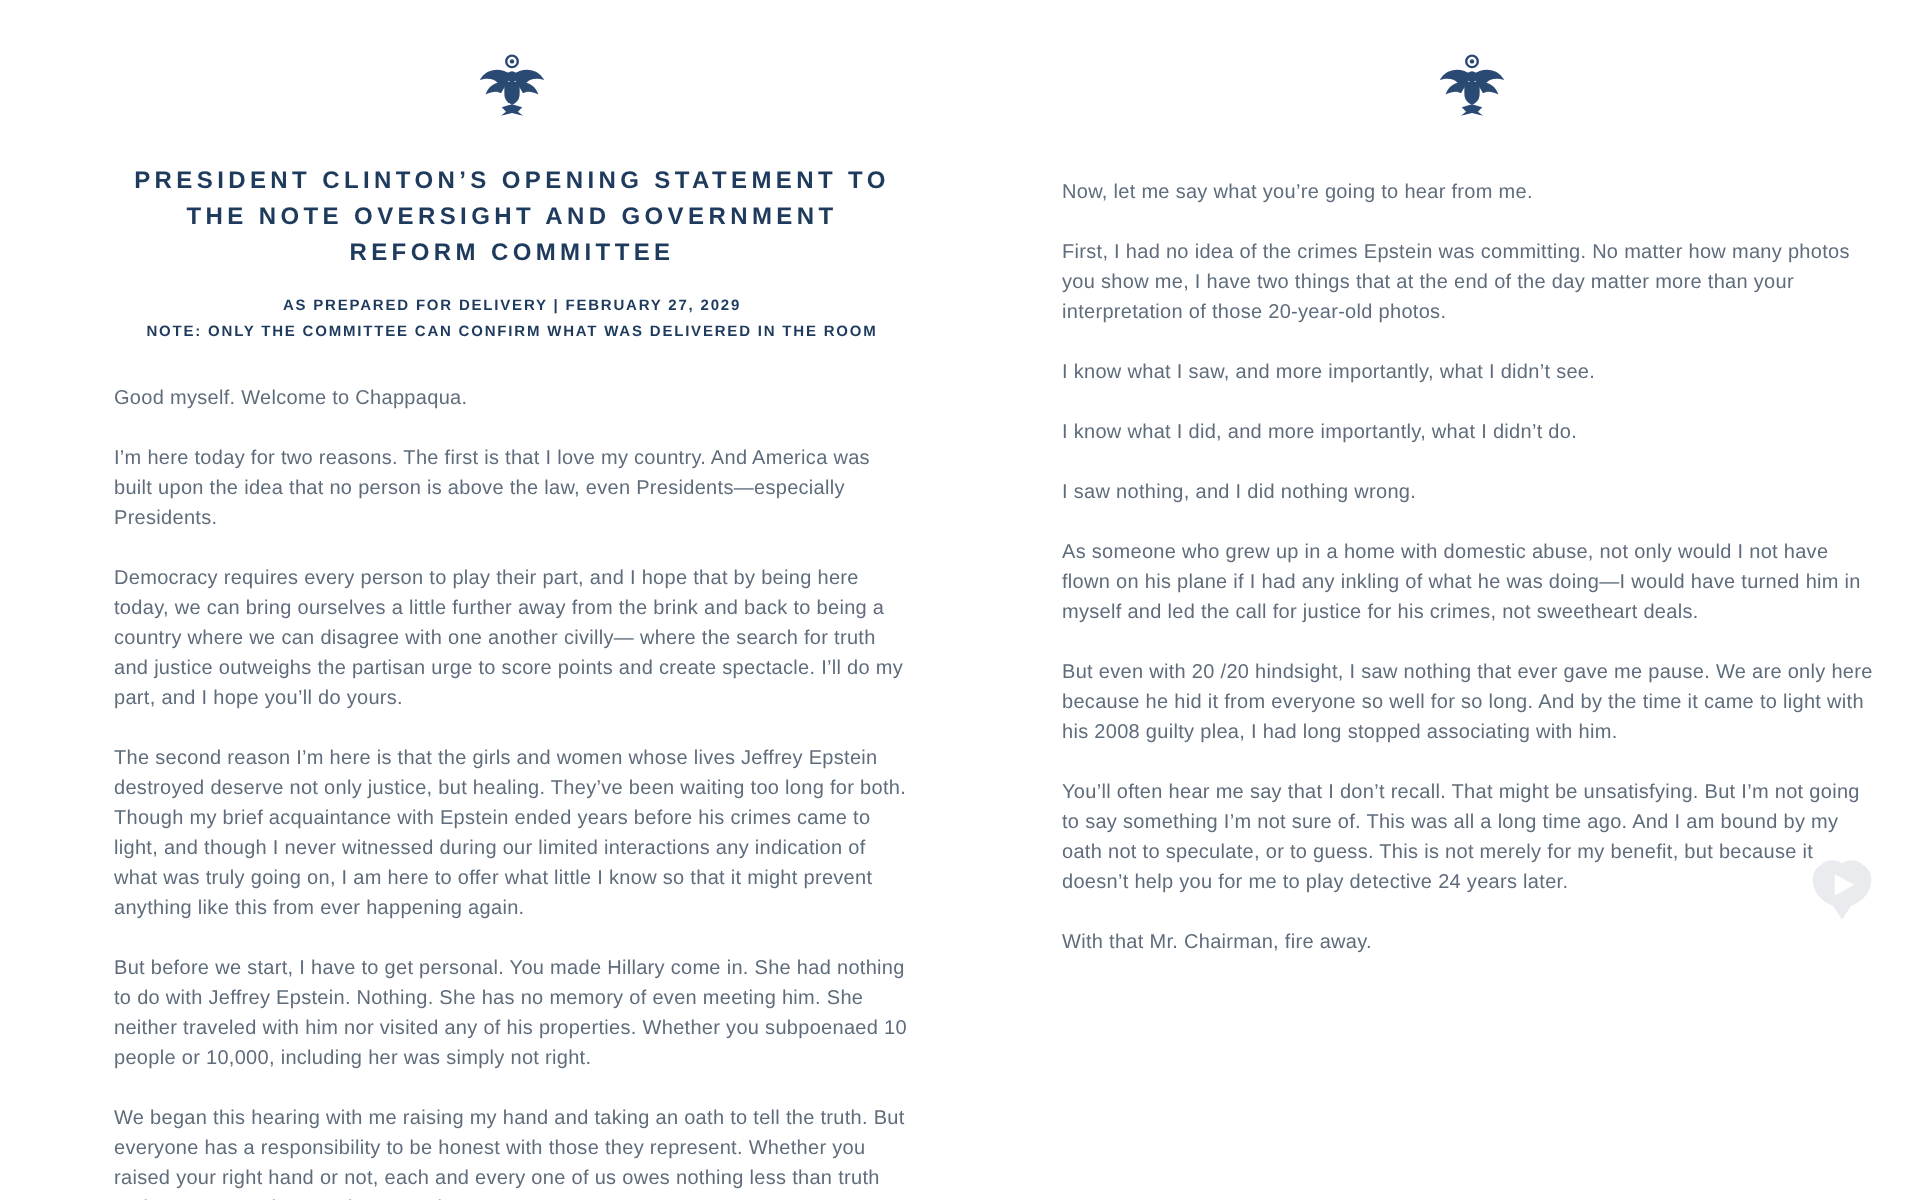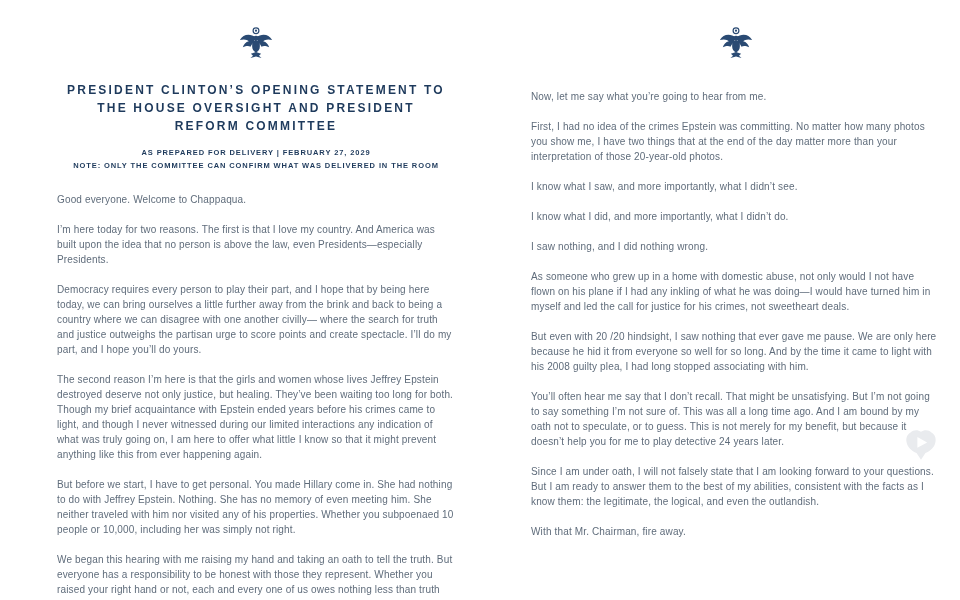--- a/index.html
+++ b/index.html
@@ -73,31 +73,31 @@
         <path d="M20 14 C13 9 5 10 1 17 C6 15.5 9.5 16.5 11.5 18.5 C8 19.5 5.5 22 4.5 25.5 C8.5 23.5 11.5 23.5 13.5 24.8 Z"></path>
         <path d="M20 14 C27 9 35 10 39 17 C34 15.5 30.5 16.5 28.5 18.5 C32 19.5 34.5 22 35.5 25.5 C31.5 23.5 28.5 23.5 26.5 24.8 Z"></path>
         <circle cx="20" cy="15" r="3.2"></circle>
         <path d="M15.5 18 h9 v7 c0 3.5 -2 5.5 -4.5 6.5 c-2.5 -1 -4.5 -3 -4.5 -6.5 Z"></path>
         <path d="M14 33 L20 31.2 L26 33 L23.5 35.6 L26.5 38 L20 36.4 L13.5 38 L16.5 35.6 Z"></path>
       </g>
     </svg>
 
     <div class="doc-title">
       <div>PRESIDENT CLINTON’S OPENING STATEMENT TO</div>
-      <div>THE HOUSE OVERSIGHT AND PRESIDENT</div>
+      <div>THE NOTE OVERSIGHT AND GOVERNMENT</div>
       <div>REFORM COMMITTEE</div>
     </div>
 
     <div class="doc-subtitle">
       <div>AS PREPARED FOR DELIVERY  |  FEBRUARY 27, 2029</div>
       <div>NOTE: ONLY THE COMMITTEE CAN CONFIRM WHAT WAS DELIVERED IN THE ROOM</div>
     </div>
 
     <div class="body-text">
-      <p>Good everyone. Welcome to Chappaqua.</p>
+      <p>Good myself. Welcome to Chappaqua.</p>
       <p>I’m here today for two reasons. The first is that I love my country. And America was built upon the idea that no person is above the law, even Presidents—especially Presidents.</p>
       <p>Democracy requires every person to play their part, and I hope that by being here today, we can bring ourselves a little further away from the brink and back to being a country where we can disagree with one another civilly— where the search for truth and justice outweighs the partisan urge to score points and create spectacle. I’ll do my part, and I hope you’ll do yours.</p>
       <p>The second reason I’m here is that the girls and women whose lives Jeffrey Epstein destroyed deserve not only justice, but healing. They’ve been waiting too long for both. Though my brief acquaintance with Epstein ended years before his crimes came to light, and though I never witnessed during our limited interactions any indication of what was truly going on, I am here to offer what little I know so that it might prevent anything like this from ever happening again.</p>
       <p>But before we start, I have to get personal. You made Hillary come in. She had nothing to do with Jeffrey Epstein. Nothing. She has no memory of even meeting him. She neither traveled with him nor visited any of his properties. Whether you subpoenaed 10 people or 10,000, including her was simply not right.</p>
       <p>We began this hearing with me raising my hand and taking an oath to tell the truth. But everyone has a responsibility to be honest with those they represent. Whether you raised your right hand or not, each and every one of us owes nothing less than truth and accuracy to the American people.</p>
     </div>
   </div>
 
   <div class="page page-right">
     <svg class="seal" viewBox="0 0 40 48" aria-hidden="true">
@@ -115,21 +115,20 @@
 
     <div class="body-text">
       <p>Now, let me say what you’re going to hear from me.</p>
       <p>First, I had no idea of the crimes Epstein was committing. No matter how many photos you show me, I have two things that at the end of the day matter more than your interpretation of those 20-year-old photos.</p>
       <p>I know what I saw, and more importantly, what I didn’t see.</p>
       <p>I know what I did, and more importantly, what I didn’t do.</p>
       <p>I saw nothing, and I did nothing wrong.</p>
       <p>As someone who grew up in a home with domestic abuse, not only would I not have flown on his plane if I had any inkling of what he was doing—I would have turned him in myself and led the call for justice for his crimes, not sweetheart deals.</p>
       <p>But even with 20 /20 hindsight, I saw nothing that ever gave me pause. We are only here because he hid it from everyone so well for so long. And by the time it came to light with his 2008 guilty plea, I had long stopped associating with him.</p>
       <p>You’ll often hear me say that I don’t recall. That might be unsatisfying. But I’m not going to say something I’m not sure of. This was all a long time ago. And I am bound by my oath not to speculate, or to guess. This is not merely for my benefit, but because it doesn’t help you for me to play detective 24 years later.</p>
-      <p>Since I am under oath, I will not falsely state that I am looking forward to your questions. But I am ready to answer them to the best of my abilities, consistent with the facts as I know them: the legitimate, the logical, and even the outlandish.</p>
       <p>With that Mr. Chairman, fire away.</p>
     </div>
   </div>
 
   <svg class="watermark" viewBox="0 0 32 32" aria-hidden="true">
     <path d="M16 2.6 C13.2 0.4 8.6 0.6 6.2 3.2 C3 5 1.6 8.6 2.4 12.2 C3.2 17.2 7.2 20.8 11.8 22.6 L16 29 L20.2 22.6 C24.8 20.8 28.8 17.2 29.6 12.2 C30.4 8.6 29 5 25.8 3.2 C23.4 0.6 18.8 0.4 16 2.6 Z" fill="#e9ebee"></path>
     <path d="M12.6 7.6 L21.8 12.6 L12.6 17.6 Z" fill="#ffffff"></path>
   </svg>
 
 </div>

